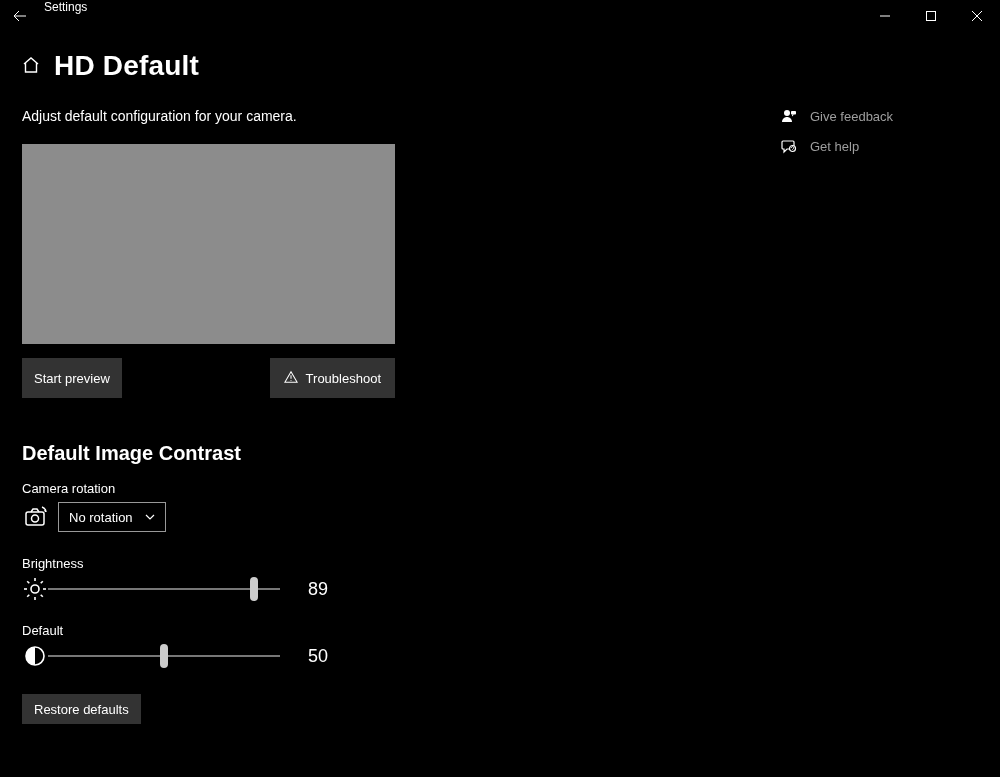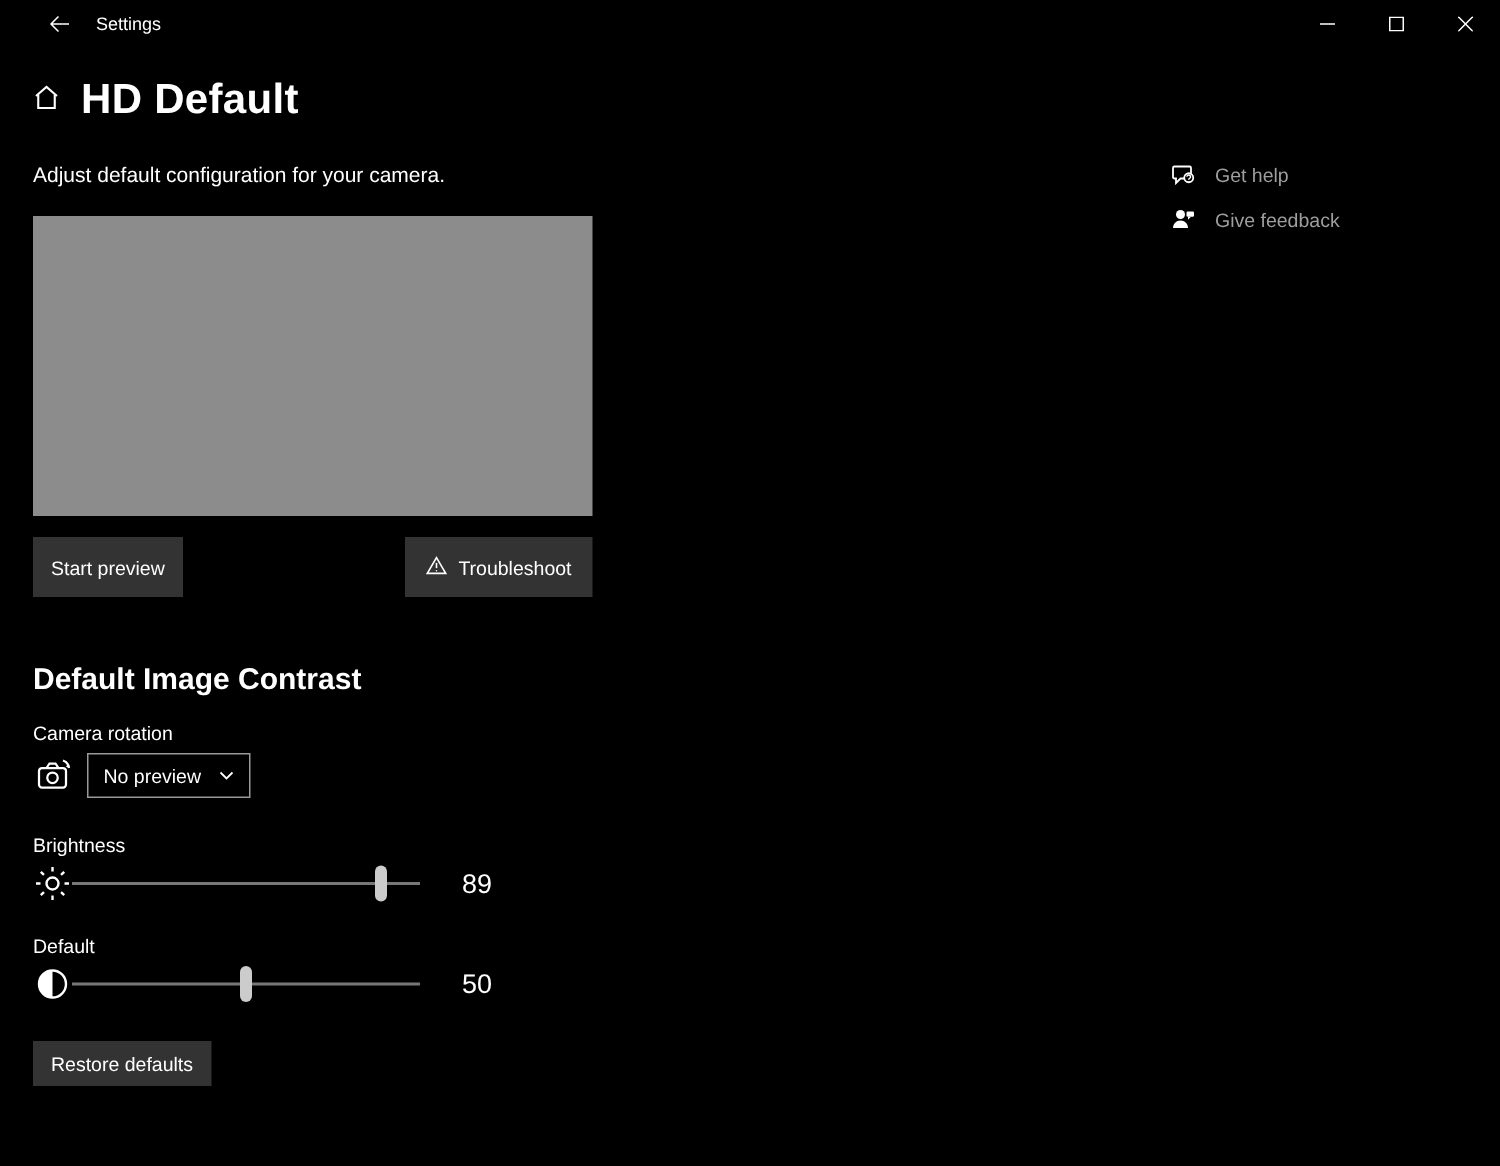--- a/index.html
+++ b/index.html
@@ -14,23 +14,22 @@
   
   .titlebar {
     height: 32px;
     display: flex;
     align-items: center;
     justify-content: space-between;
     padding: 0 0 0 0;
   }
   .titlebar-left {
     display: flex;
-    align-items: center;
+    align-items: flex-start;
     height: 100%;
-    padding-left: 20px;
   }
   .titlebar-back {
     width: 40px;
     height: 32px;
     display: flex;
     align-items: center;
     justify-content: center;
     cursor: pointer;
   }
   .titlebar-title {
@@ -293,21 +292,21 @@
       <span>
         <svg width="26" height="26" viewBox="0 0 26 26" fill="none" stroke="#ffffff" stroke-width="1.5">
           <rect x="4" y="9" width="18" height="13" rx="2"></rect>
           <circle cx="13" cy="15.5" r="3.5"></circle>
           <path d="M9 9 L11 6 L15 6 L17 9"></path>
           <path d="M20 4 a6 6 0 0 1 4 5"></path>
           <path d="M24 9 l-2 -1 l1.5 -2 z" fill="#ffffff" stroke="none"></path>
         </svg>
       </span>
       <div class="select-box">
-        <span>No preview</span>
+        <span>No rotation</span>
         <span>
           <svg width="10" height="10" viewBox="0 0 10 10" fill="none" stroke="#ffffff" stroke-width="1.2">
             <path d="M1 3 L5 7 L9 3"></path>
           </svg>
         </span>
       </div>
     </div>
 
     
     <div class="field-label">Brightness</div>
@@ -349,33 +348,33 @@
     </div>
 
     <button class="restore-btn">
       <span>Restore defaults</span>
     </button>
   </div>
 
   <div class="side-col">
     <div class="side-link">
       <span class="icon-slot">
-        <svg width="16" height="16" viewBox="0 0 16 16" fill="none" stroke="#ffffff" stroke-width="1.2">
-          <path d="M2 3 h10 a1 1 0 0 1 1 1 v6 a1 1 0 0 1 -1 1 h-6 l-3 3 v-3 h-1 a1 1 0 0 1 -1 -1 v-6 a1 1 0 0 1 1 -1 z"></path>
-          <circle cx="11.5" cy="10.5" r="3" fill="#000" stroke="#ffffff"></circle>
-          <path d="M10.3 9.8 a1.2 1.2 0 1 1 1.7 1.1 c-0.5 0.2 -0.5 0.6 -0.5 0.9" stroke-width="1"></path>
-        </svg>
-      </span>
-      <span>Get help</span>
-    </div>
-    <div class="side-link">
-      <span class="icon-slot">
         <svg width="16" height="16" viewBox="0 0 16 16" fill="#ffffff">
           <circle cx="6" cy="5" r="3"></circle>
           <path d="M1 14 c0-2.8 2.2-5 5-5 s5 2.2 5 5 z"></path>
           <rect x="10" y="3" width="5" height="3.5" rx="0.8" fill="#ffffff"></rect>
           <path d="M11 6.5 l0 2 l2 -2 z" fill="#ffffff"></path>
         </svg>
       </span>
       <span>Give feedback</span>
     </div>
+    <div class="side-link">
+      <span class="icon-slot">
+        <svg width="16" height="16" viewBox="0 0 16 16" fill="none" stroke="#ffffff" stroke-width="1.2">
+          <path d="M2 3 h10 a1 1 0 0 1 1 1 v6 a1 1 0 0 1 -1 1 h-6 l-3 3 v-3 h-1 a1 1 0 0 1 -1 -1 v-6 a1 1 0 0 1 1 -1 z"></path>
+          <circle cx="11.5" cy="10.5" r="3" fill="#000" stroke="#ffffff"></circle>
+          <path d="M10.3 9.8 a1.2 1.2 0 1 1 1.7 1.1 c-0.5 0.2 -0.5 0.6 -0.5 0.9" stroke-width="1"></path>
+        </svg>
+      </span>
+      <span>Get help</span>
+    </div>
   </div>
 </div>
 
 </body></html>

